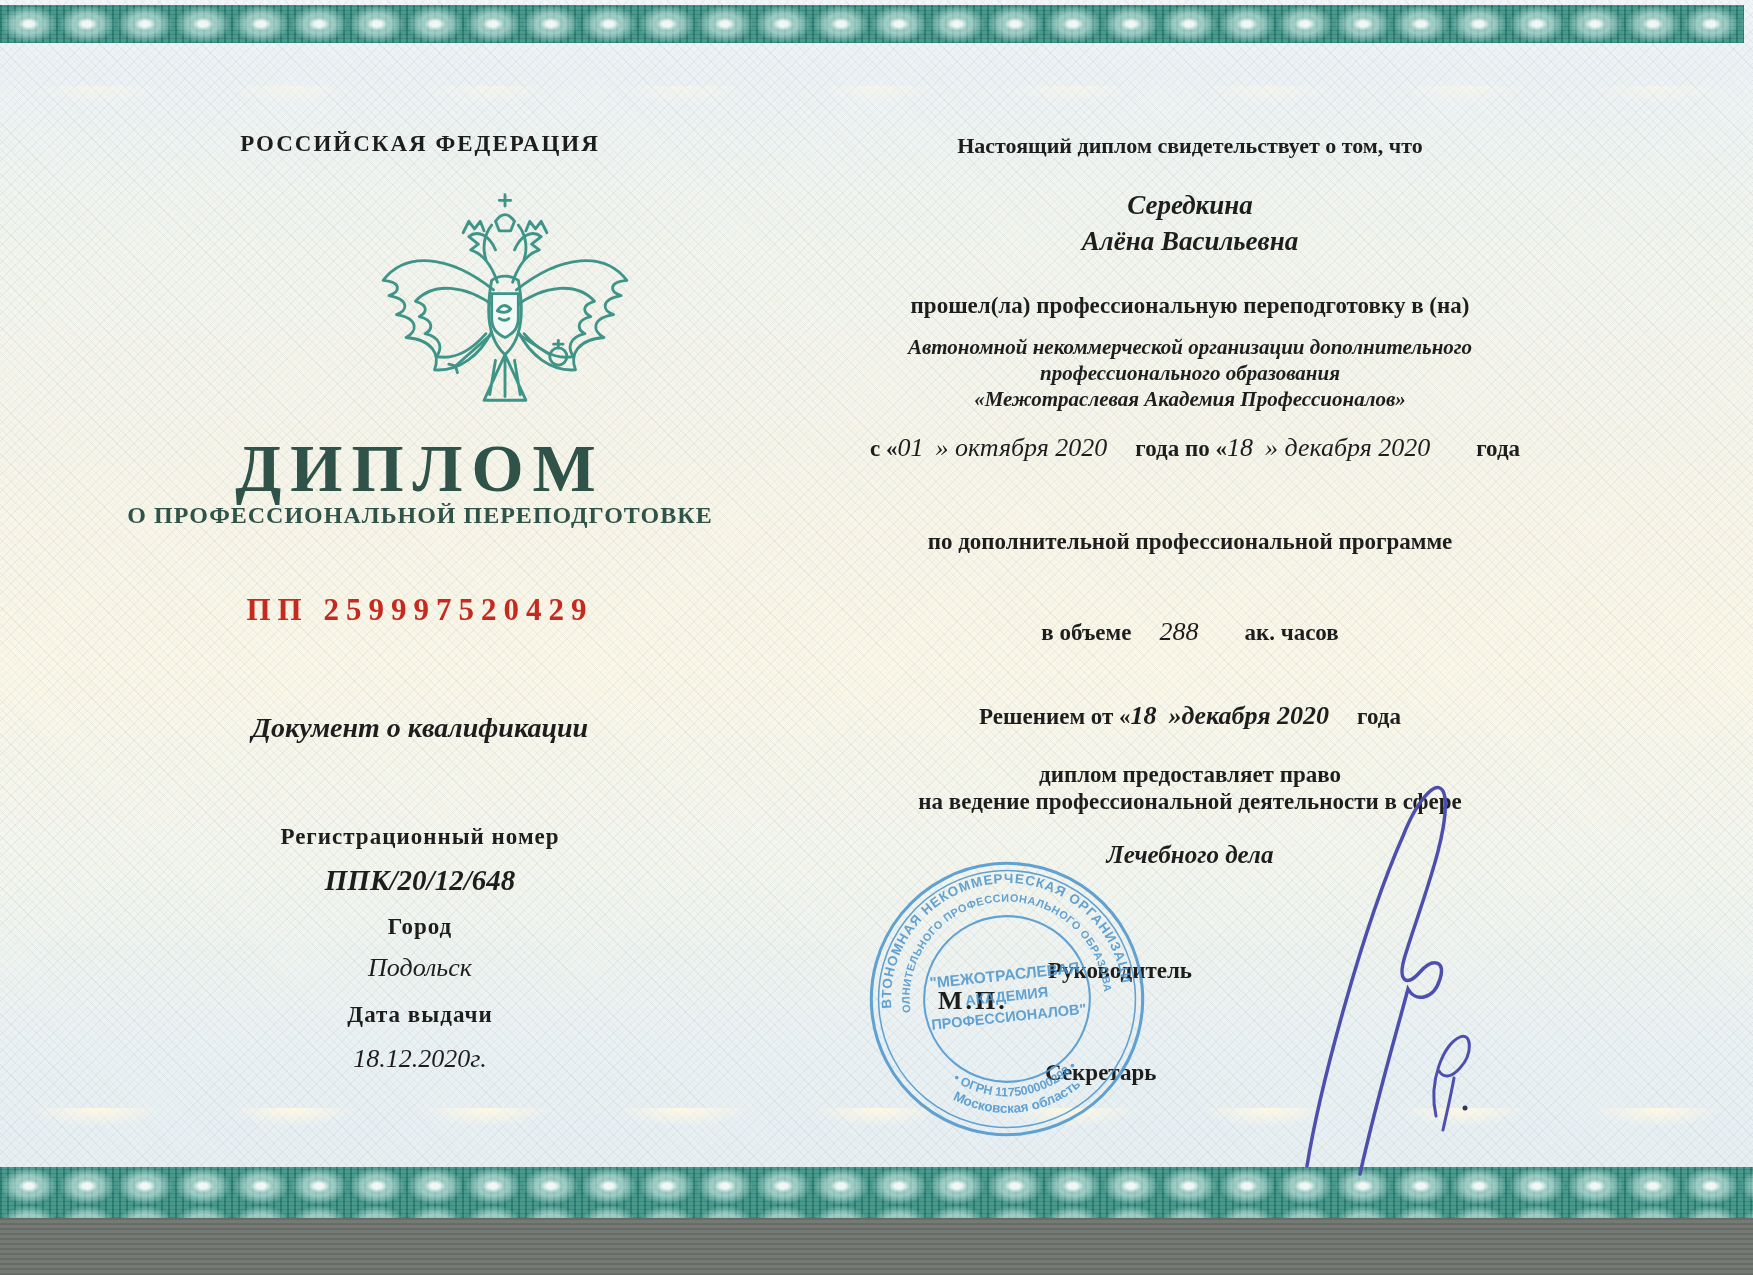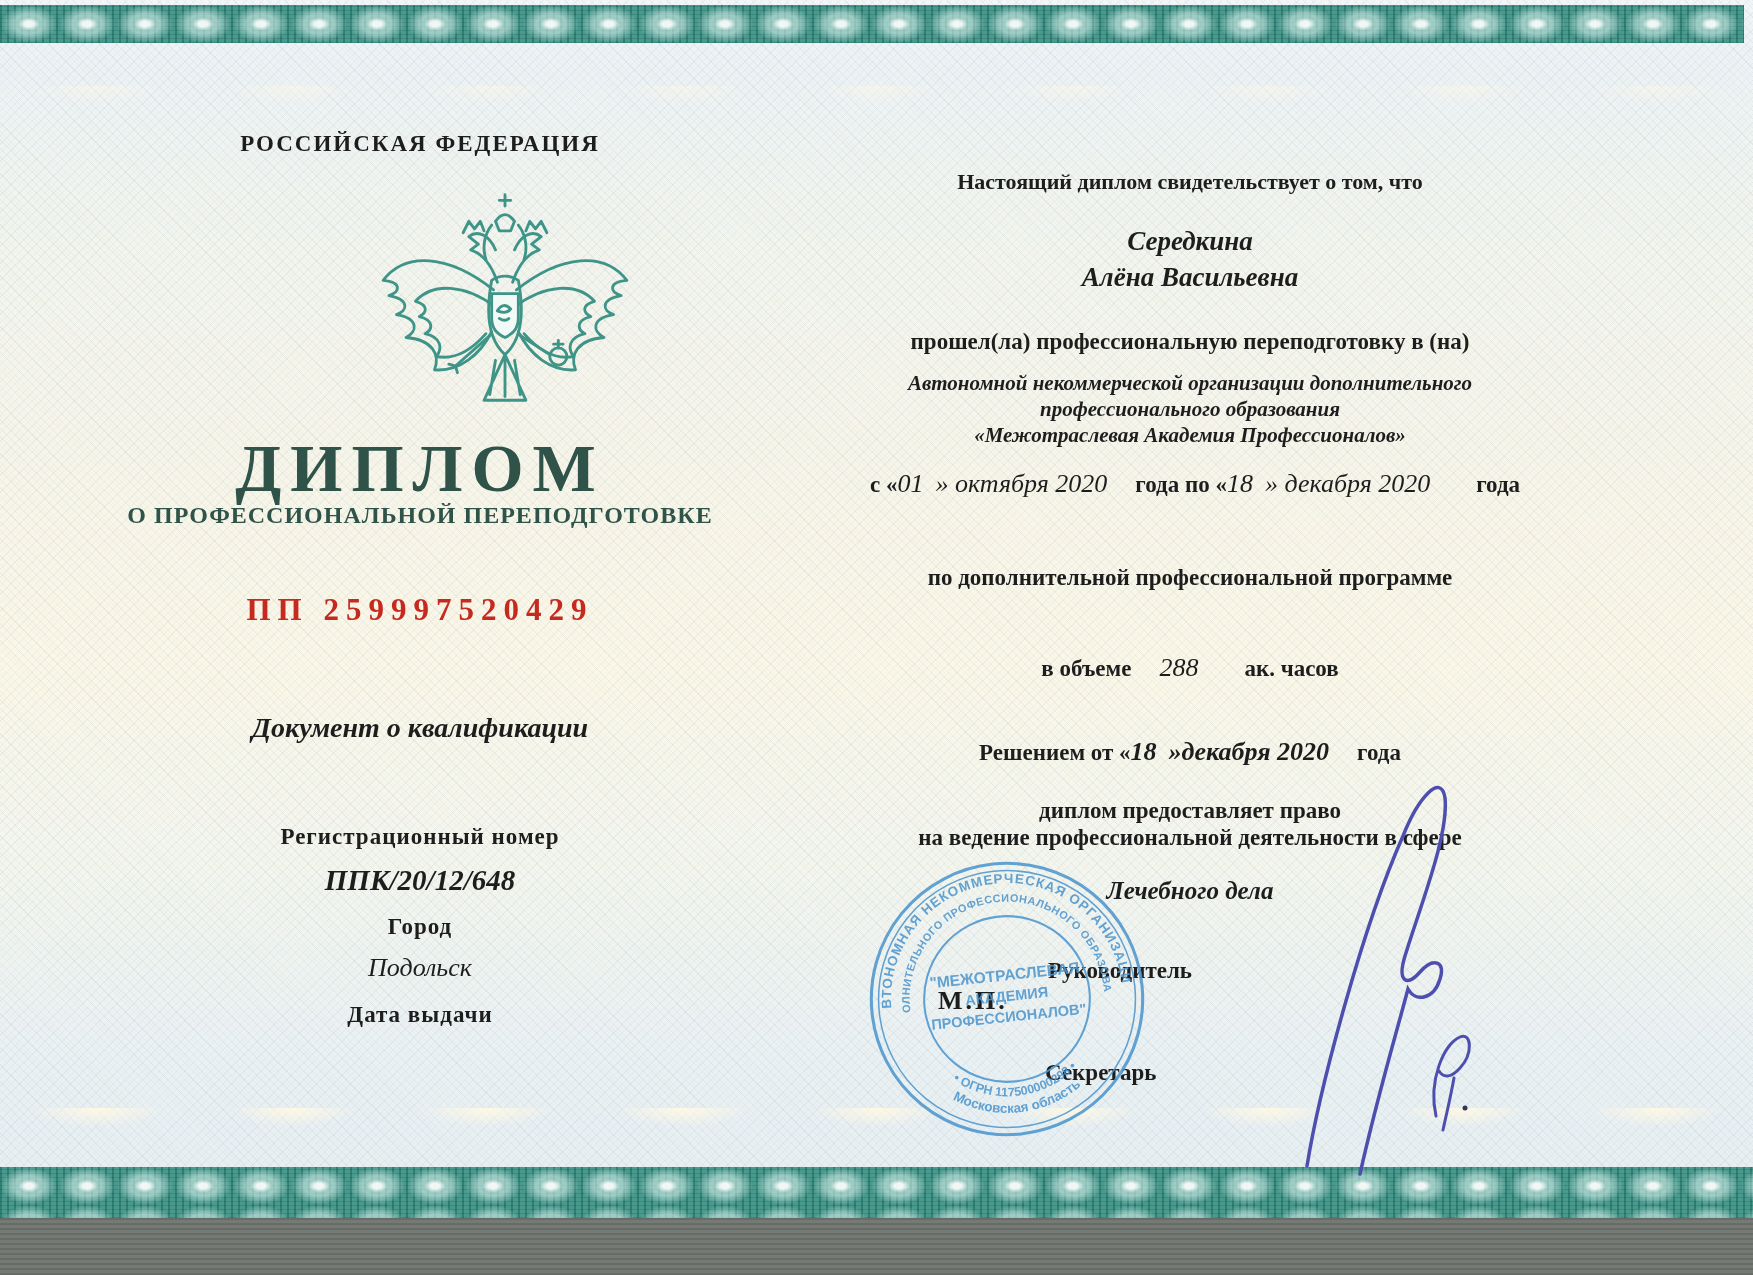--- a/index.html
+++ b/index.html
@@ -42,21 +42,21 @@
   #band-bottom{top:1167px;width:1753px;height:51px;}
   
   #scanner{
     position:absolute;left:0;top:1218px;width:1753px;height:57px;
     background-color:#70756f;
     background-image:repeating-linear-gradient(0deg, rgba(0,0,0,.08) 0 2px, rgba(255,255,255,.04) 2px 5px);
   }
   
   .col{position:absolute;}
   #col-left{left:120px;top:0;width:600px;height:1218px;}
-  #col-right{left:870px;top:0;width:640px;height:1218px;margin-top:36px;}
+  #col-right{left:870px;top:0;width:640px;height:1218px;}
   .row{position:absolute;left:0;width:100%;text-align:center;white-space:nowrap;}
   
   .teal{color:#2f5349;}
   .it{font-style:italic;}
   .bit{font-weight:bold;font-style:italic;}
   .country{font-size:23px;font-weight:bold;letter-spacing:2px;}
   .diploma-title{font-size:67px;font-weight:bold;letter-spacing:9px;}
   .diploma-sub{font-size:24px;font-weight:bold;letter-spacing:1px;}
   .serial{font-size:31px;font-weight:bold;letter-spacing:7px;color:#c62a1e;}
   .doc-type{font-size:28px;}
@@ -123,20 +123,21 @@
 
     <div class="row diploma-title teal" style="top:430px;">ДИПЛОМ</div>
     <div class="row diploma-sub teal" style="top:502px;">О ПРОФЕССИОНАЛЬНОЙ ПЕРЕПОДГОТОВКЕ</div>
     <div class="row serial" style="top:592px;">ПП  259997520429</div>
     <div class="row doc-type bit" style="top:712px;">Документ о квалификации</div>
     <div class="row label" style="top:824px;">Регистрационный номер</div>
     <div class="row reg-num bit" style="top:864px;">ППК/20/12/648</div>
     <div class="row label" style="top:914px;">Город</div>
     <div class="row value-it it" style="top:953px;">Подольск</div>
     <div class="row label" style="top:1002px;">Дата выдачи</div>
+    <div class="row value-it it" style="top:1044px;">18.12.2020г.</div>
   </div>
 
   <div class="col" id="col-right">
     <div class="row stmt" style="top:133px;">Настоящий диплом свидетельствует о том, что</div>
     <div class="row fio bit" style="top:190px;">Середкина</div>
     <div class="row fio bit" style="top:226px;">Алёна Васильевна</div>
     <div class="row stmt" style="top:293px;font-size:23px;">прошел(ла) профессиональную переподготовку в (на)</div>
     <div class="row org bit" style="top:335px;">Автономной некоммерческой организации дополнительного</div>
     <div class="row org bit" style="top:361px;">профессионального образования</div>
     <div class="row org bit" style="top:387px;">«Межотраслевая Академия Профессионалов»</div>

